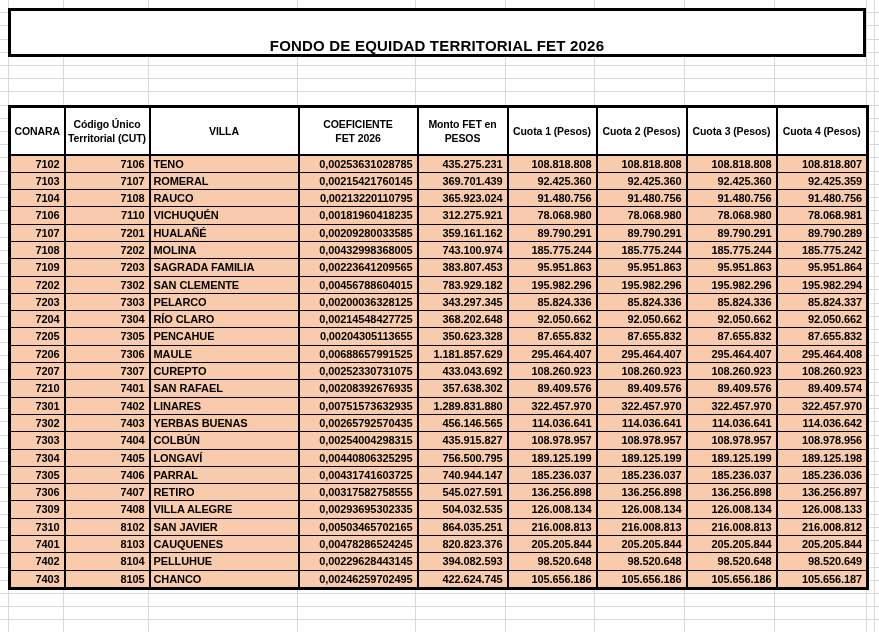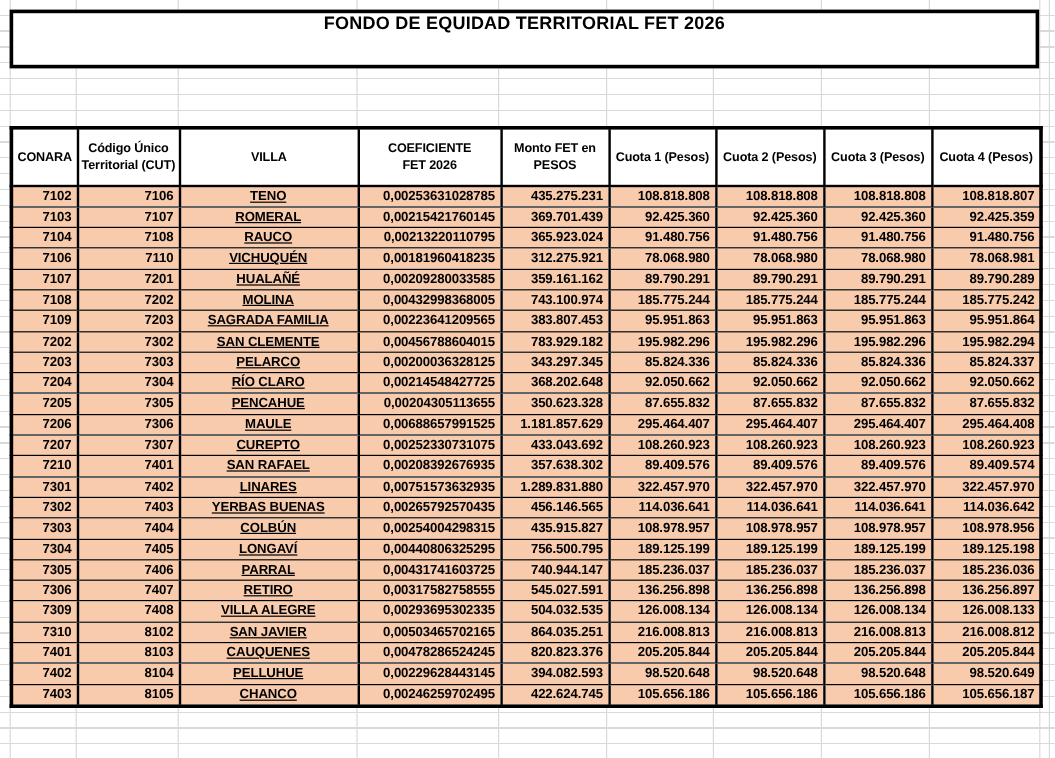--- a/index.html
+++ b/index.html
@@ -15,21 +15,21 @@
       transparent 0px, transparent 12.2px,
       var(--gridline,#d9d9d9) 12.2px, var(--gridline,#d9d9d9) 13.2px);
   }
   .vgrid {
     position:absolute; top:0; bottom:0; width:1px;
     background:var(--gridline,#d9d9d9); z-index:0;
   }
   #title-box {
     position:absolute; left:8px; top:8px; width:858px; height:49px; z-index:2;
     background:#fff; border:3px solid #000;
-    display:flex; align-items:flex-start; justify-content:center;
+    display:flex; align-items:flex-end; justify-content:center;
     font-size:15px; font-weight:bold; letter-spacing:0.2px; color:#000;
   }
   #fet-table {
     position:absolute; left:8px; top:77px; z-index:2;
     width:858px; border-collapse:collapse; table-layout:fixed;
     background:#fff; border:3px solid #000;margin-top:28px;
   }
   #fet-table th {
     border:2px solid #000; background:#fff; color:#000;
     font-size:10.5px; font-weight:bold; text-align:center; vertical-align:middle;
@@ -37,21 +37,21 @@
     height:48px; padding:1px 2px; line-height:1.35;
   }
   #fet-table td {
     border:1px solid #000; border-left-width:2px; border-right-width:2px;
     background:var(--row-bg,#F8CBAD); color:#000;
     font-size:11px; font-weight:bold;
     height:16.3px; line-height:16.3px; padding:0 4px 0 3px;
     overflow:hidden; white-space:nowrap; letter-spacing:-0.1px;
   }
   #fet-table td.right { text-align:right; }
-  #fet-table td.left  { text-align:center;text-decoration:underline; }
+  #fet-table td.left  { text-align:left; }
   #footer-credit {
     position:absolute; left:67px; top:614px; z-index:2;
     font-size:12px; font-style:italic; font-weight:bold; color:#000;margin-top:16px;
   }
 </style>
 </head>
 <body>
 
 <div id="stage">
   <div id="gridlayer"></div>

